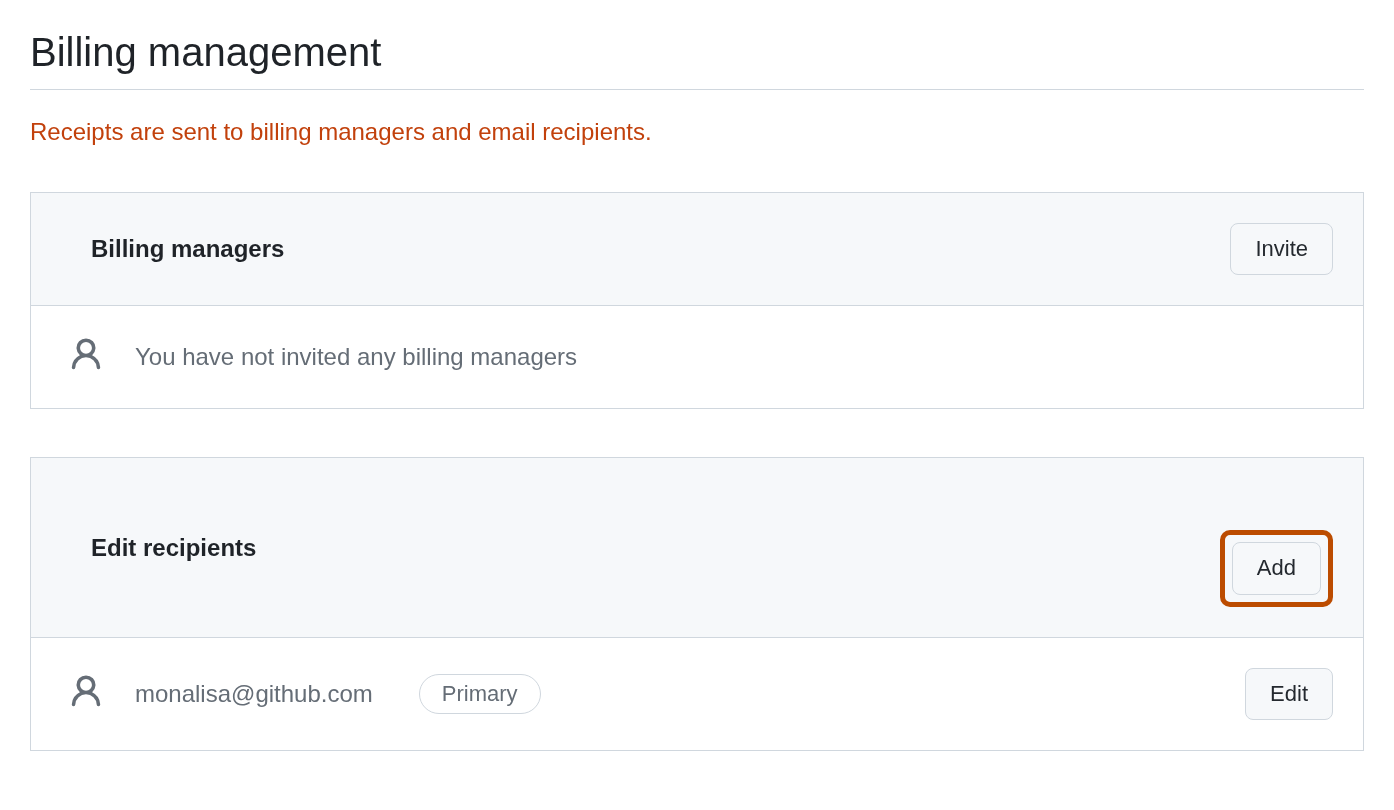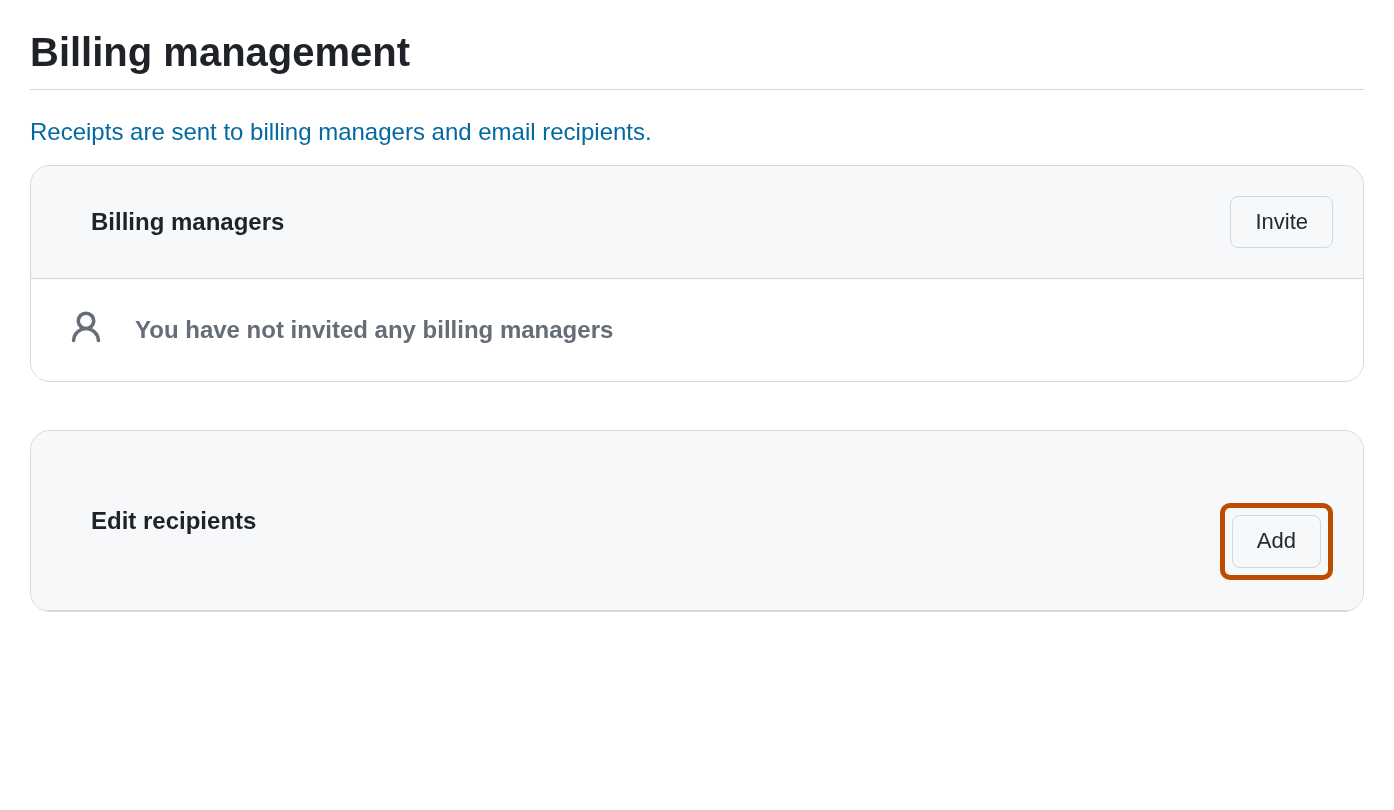--- a/index.html
+++ b/index.html
@@ -8,34 +8,34 @@
       padding: 0;
     }
     body {
       font-family: -apple-system, BlinkMacSystemFont, "Segoe UI", Helvetica, Arial, sans-serif;
       background: #ffffff;
       color: #1f2328;
       padding: 30px;
     }
     .page-title {
       font-size: 40px;
-      font-weight: 700;
+      font-weight: 400;
       color: #1f2328;
       padding-bottom: 14px;
       border-bottom: 1px solid #d0d7de;
       margin-bottom: 28px;
     }
     .description {
       font-size: 24px;
-      color: #0369a1;
-      margin-bottom: 19px;
+      color: #c2410c;
+      margin-bottom: 46px;
     }
     .panel {
       border: 1px solid #d0d7de;
-      border-radius: 20px;
+      border-radius: 0;
       overflow: hidden;
       margin-bottom: 48px;
     }
     .panel-header {
       background: #f6f8fa;
       padding: 30px 30px 30px 60px;
       display: flex;
       align-items: center;
       justify-content: space-between;
       border-bottom: 1px solid #d0d7de;
@@ -60,21 +60,20 @@
     .panel-body {
       background: #ffffff;
       padding: 30px 30px 30px 36px;
       display: flex;
       align-items: center;
       gap: 30px;
     }
     .empty-text {
       font-size: 24px;
       color: #656d76;
-      font-weight: bold;
     }
     .email-text {
       font-size: 24px;
       color: #656d76;
       margin-right: 16px;
     }
     .badge {
       border: 1px solid #d0d7de;
       border-radius: 999px;
       padding: 6px 22px;
@@ -121,13 +120,24 @@
   </div>
 </div>
 
 <div class="panel">
   <div class="panel-header">
     <h2>Edit recipients</h2>
     <span class="highlight-wrap">
       <button class="btn">Add</button>
     </span>
   </div>
+  <div class="panel-body">
+    <span class="person-icon">
+      <svg viewBox="0 0 16 16" aria-hidden="true">
+        <path d="M10.561 8.073a6.005 6.005 0 0 1 3.432 5.142.75.75 0 1 1-1.498.07 4.5 4.5 0 0 0-8.99 0 .75.75 0 0 1-1.498-.07 6.004 6.004 0 0 1 3.431-5.142 3.999 3.999 0 1 1 5.123 0ZM10.5 5a2.5 2.5 0 1 0-5 0 2.5 2.5 0 0 0 5 0Z"></path>
+      </svg>
+    </span>
+    <span class="email-text">monalisa@github.com</span>
+    <span class="badge">Primary</span>
+    <span class="spacer"></span>
+    <button class="btn">Edit</button>
+  </div>
 </div>
 
 </body></html>

